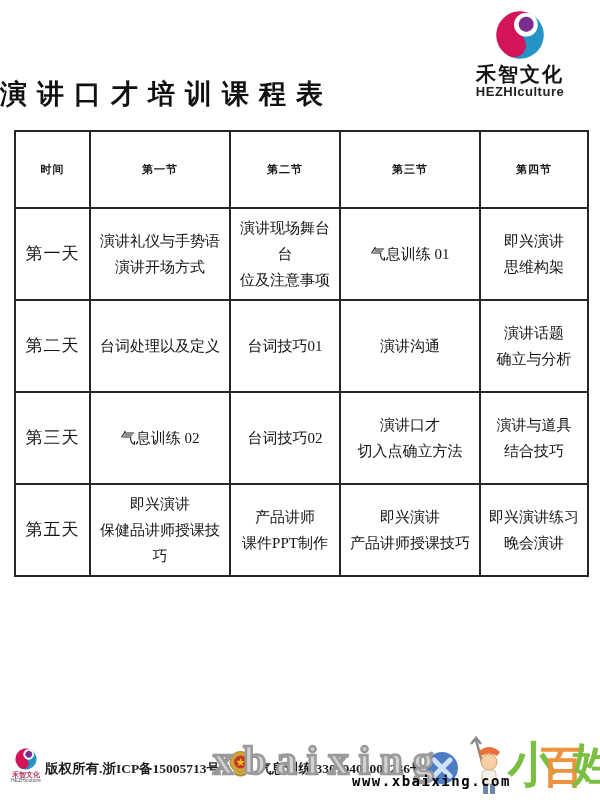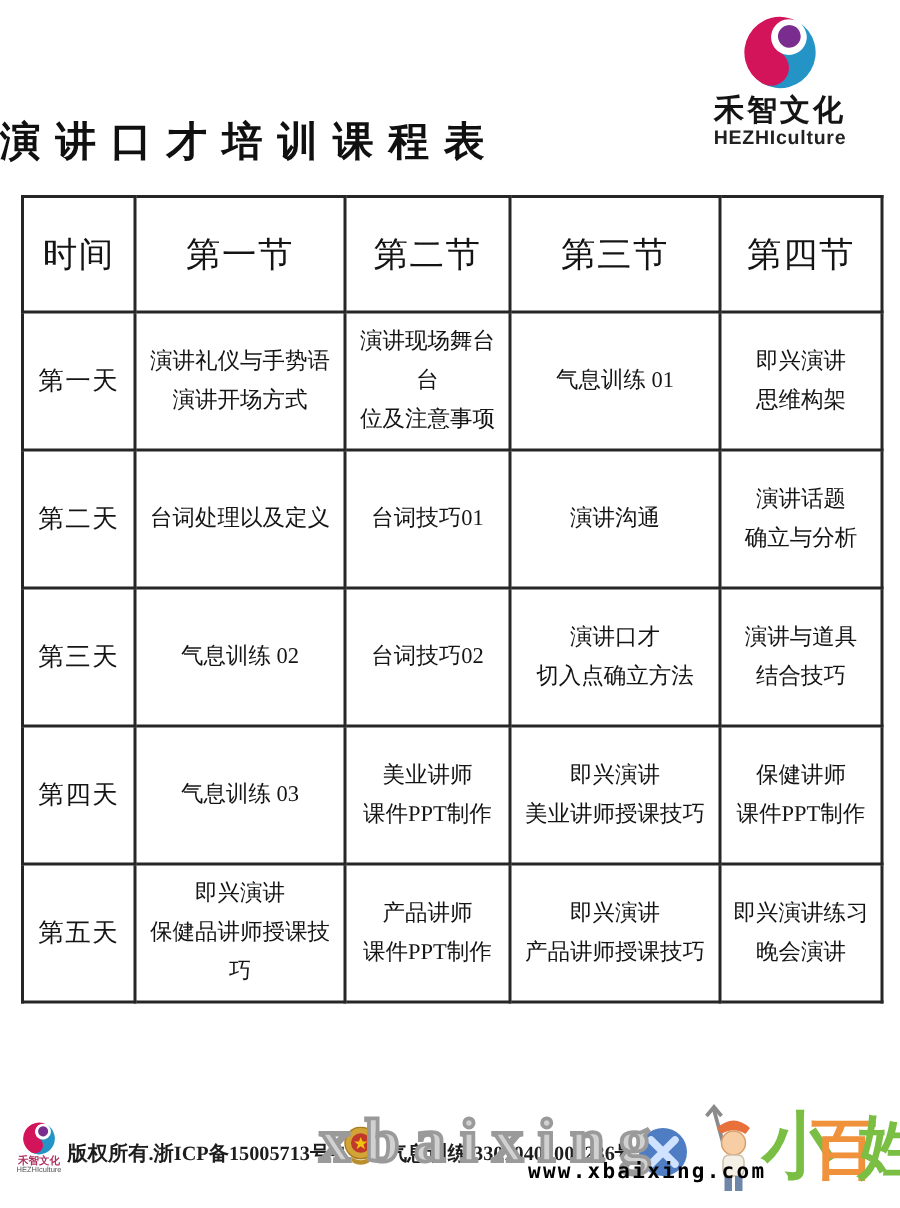--- a/index.html
+++ b/index.html
@@ -15,21 +15,21 @@
   
   .title{position:absolute;top:76px;left:0;width:100%;margin:0;text-align:left;
     font-family:"Liberation Sans","DejaVu Sans",sans-serif;font-size:27px;font-weight:bold;
     letter-spacing:10px;color:#101010;}
   
   table.course{position:absolute;top:130px;left:14px;width:573px;border-collapse:collapse;table-layout:fixed;}
   table.course th,table.course td{
     border:2px solid #262626;text-align:center;vertical-align:middle;
     padding:2px;color:#141414;background:#fff;
   }
-  table.course th{height:71px;font-size:23px;font-weight:normal;letter-spacing:1px;}
+  table.course th{height:71px;font-size:11px;font-weight:bold;letter-spacing:1px;}
   table.course td{height:86px;font-size:15px;line-height:1.75;white-space:pre-line;}
   table.course td.day{font-size:17px;letter-spacing:1px;}
   
   .f-logo{position:absolute;left:8px;top:747px;width:36px;text-align:center;line-height:1;}
   .f-logo svg{width:24px;height:24px;display:block;margin:0 auto;}
   .f-brand-name{font-size:7px;font-weight:bold;color:#b03060;font-family:"Liberation Sans",sans-serif;}
   .f-brand-sub{font-size:5px;color:#555;font-family:"Liberation Sans",sans-serif;}
   .copyright{position:absolute;left:45px;top:760px;font-size:13.5px;font-weight:bold;color:#1d1d1d;}
   .badge{position:absolute;left:228px;top:751px;}
   .security{position:absolute;left:258px;top:760px;font-size:13.5px;font-weight:bold;color:#1d1d1d;}
@@ -103,30 +103,20 @@
     <tr>
       <td class="day">第三天</td>
       <td>气息训练 02</td>
       <td>台词技巧02</td>
       <td>演讲口才
 切入点确立方法</td>
       <td>演讲与道具
 结合技巧</td>
     </tr>
     <tr>
-      <td class="day">第四天</td>
-      <td>气息训练 03</td>
-      <td>美业讲师
-课件PPT制作</td>
-      <td>即兴演讲
-美业讲师授课技巧</td>
-      <td>保健讲师
-课件PPT制作</td>
-    </tr>
-    <tr>
       <td class="day">第五天</td>
       <td>即兴演讲
 保健品讲师授课技巧</td>
       <td>产品讲师
 课件PPT制作</td>
       <td>即兴演讲
 产品讲师授课技巧</td>
       <td>即兴演讲练习
 晚会演讲</td>
     </tr>

